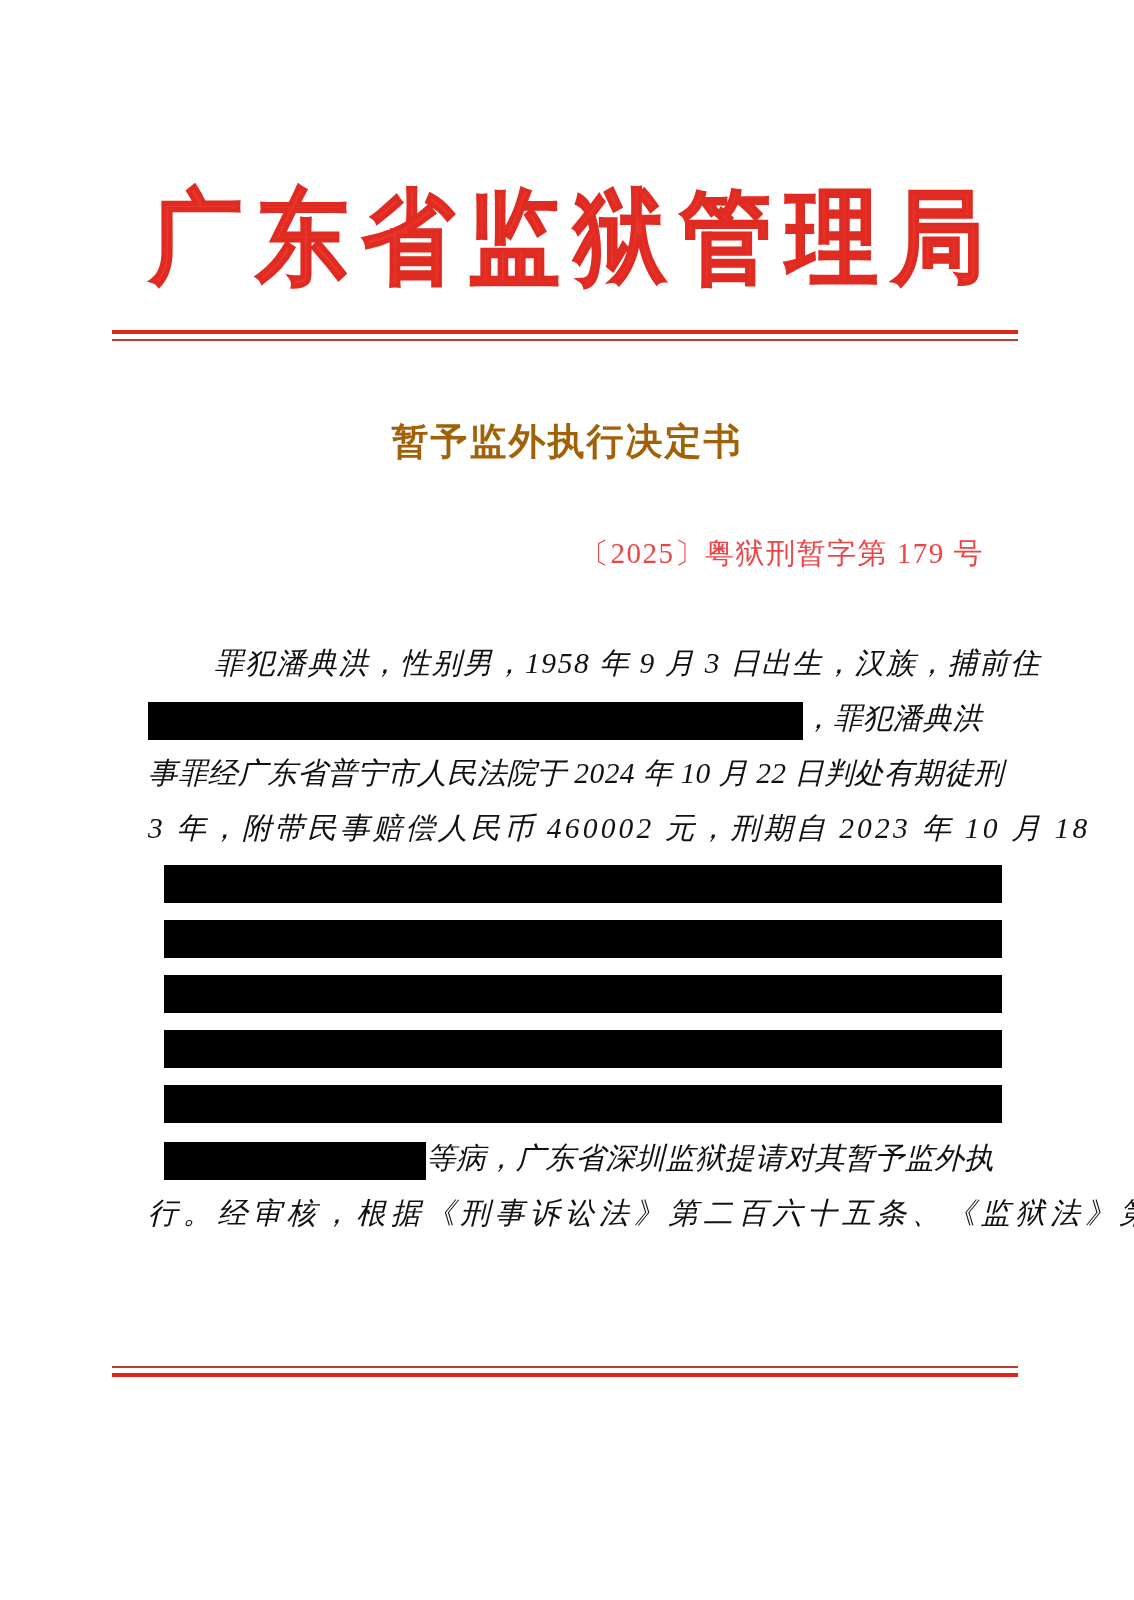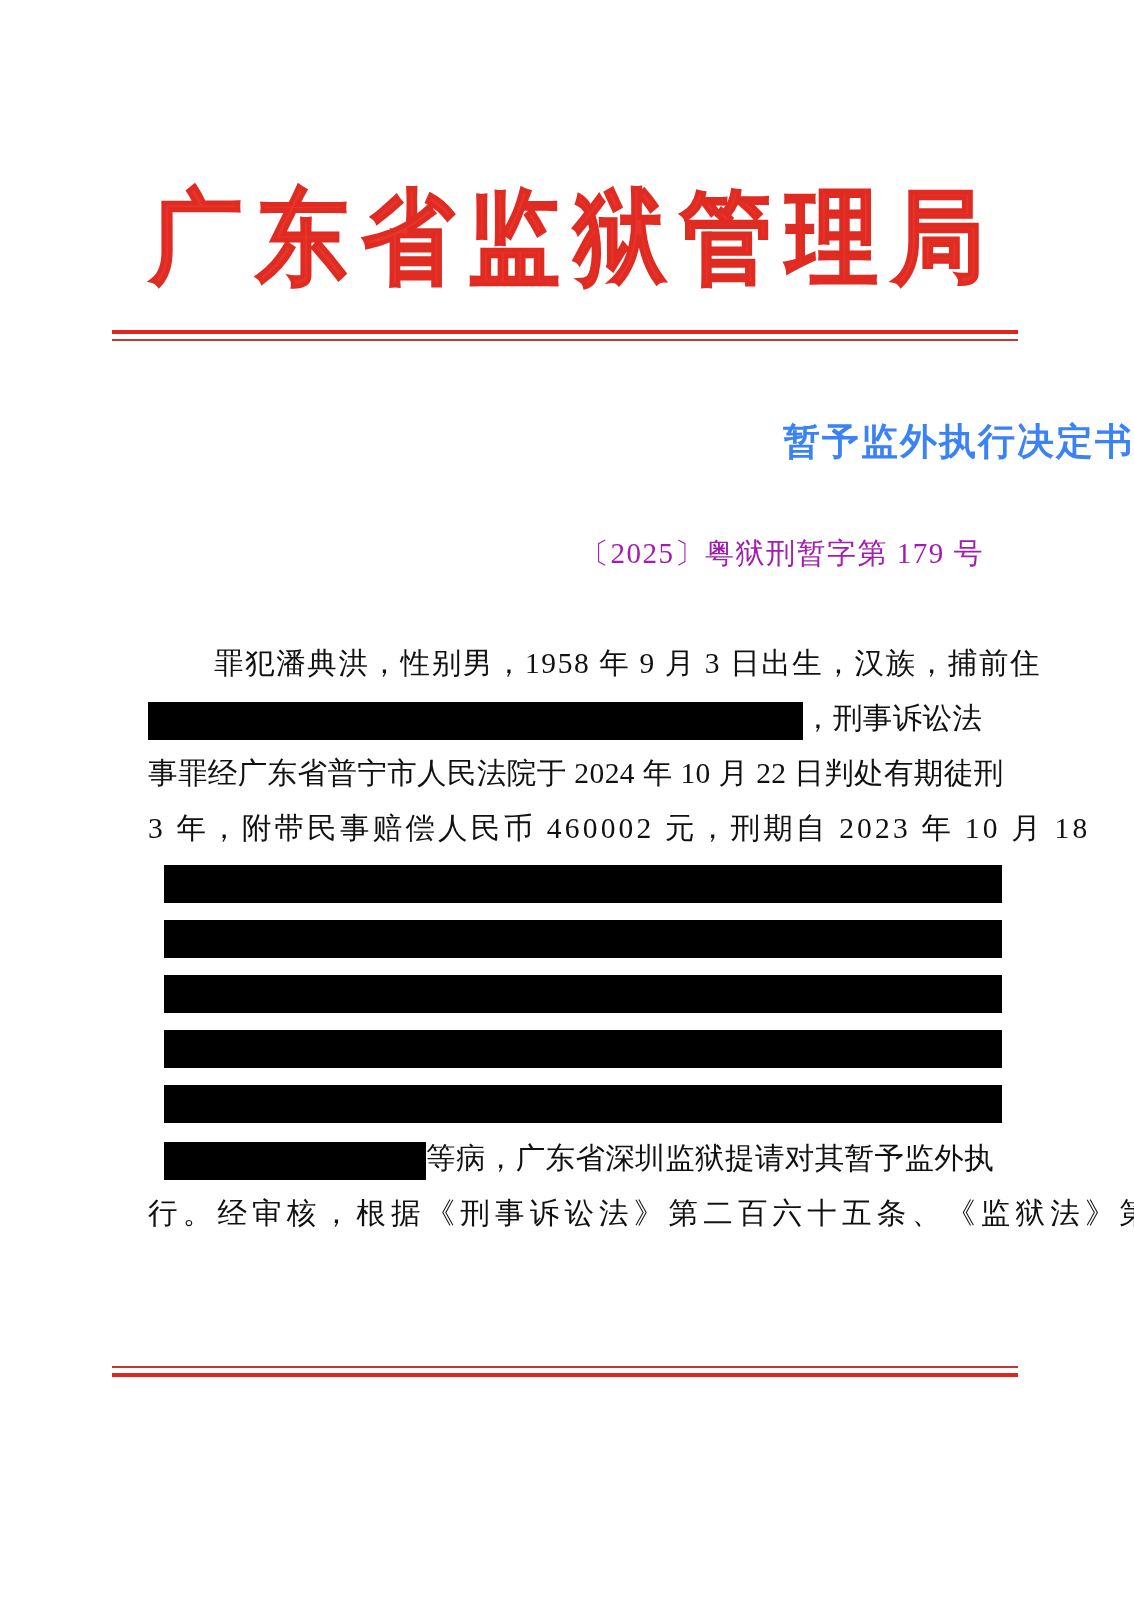--- a/index.html
+++ b/index.html
@@ -70,52 +70,53 @@
   .rule-gap {
     height: 5px;
   }
 
   
   .doc-title {
     position: absolute;
     left: 0;
     right: 0;
     top: 418px;
-    text-align: right;
+    text-align: center;
     font-family: "DejaVu Serif", "Liberation Serif", serif;
     font-size: 37px;
     font-weight: 700;
     letter-spacing: 2px;
-    color: #3b82f6;
+    color: #a16207;
     line-height: 1.25;
   }
 
   
   .doc-number {
     position: absolute;
     left: 0;
     right: 150px;
     top: 535px;
     text-align: right;
     font-family: "Liberation Serif", "DejaVu Serif", serif;
     font-size: 29px;
     letter-spacing: 1.5px;
-    color: #a21caf;
+    color: #ef4444;
     line-height: 1.3;
   }
 
   
   .body-block {
     position: absolute;
     left: 148px;
     top: 636px;
     width: 856px;
     font-family: "Liberation Serif", "DejaVu Serif", serif;
     font-size: 29.5px;
     color: #111111;
+    font-style: italic;
   }
   .body-line {
     height: 55px;
     line-height: 55px;
     white-space: nowrap;
     letter-spacing: 0.4px;
   }
   .body-line.indent {
     text-indent: 66px;
   }
@@ -166,21 +167,21 @@
 
   <div class="doc-title">暂予监外执行决定书</div>
 
   <div class="doc-number">〔2025〕粤狱刑暂字第 179 号</div>
 
   <div class="body-block">
 
     <div class="body-line indent spread">罪犯潘典洪，性别男，1958 年 9 月 3 日出生，汉族，捕前住</div>
 
     <div class="body-line">
-      <span class="redaction" style="width:655px"></span><span>，刑事诉讼法</span>
+      <span class="redaction" style="width:655px"></span><span>，罪犯潘典洪</span>
     </div>
 
     <div class="body-line">事罪经广东省普宁市人民法院于 2024 年 10 月 22 日判处有期徒刑</div>
 
     <div class="body-line wide">3 年，附带民事赔偿人民币 460002 元，刑期自 2023 年 10 月 18</div>
 
 
     <div class="redaction-row">
       <span class="redaction-full"></span>
     </div>

